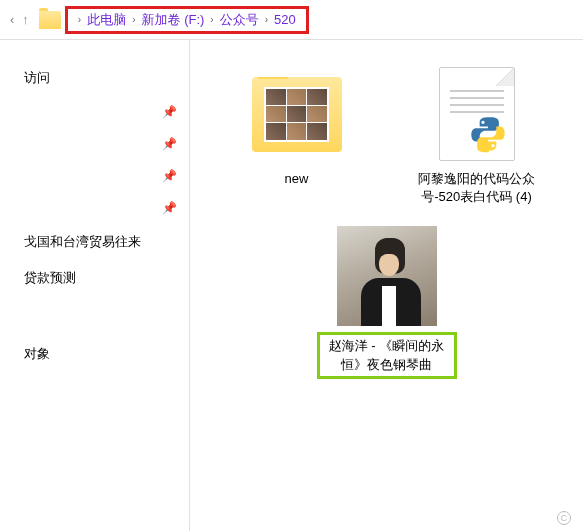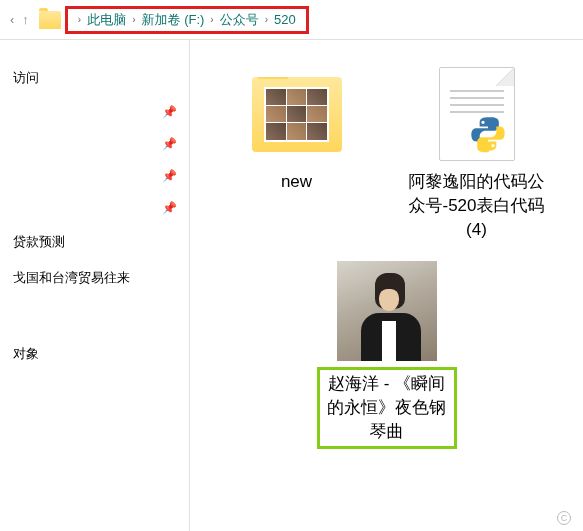--- a/index.html
+++ b/index.html
@@ -4,32 +4,32 @@
   <style>
     * { margin: 0; padding: 0; box-sizing: border-box; }
     body { font-family: "Microsoft YaHei", sans-serif; font-size: 13px; background: #fff; width: 583px; height: 531px; overflow: hidden; position: relative; }
     
     .breadcrumb-bar { display: flex; align-items: center; padding: 6px 4px; border-bottom: 1px solid #e0e0e0; height: 40px; }
     .nav-arrows { display: flex; gap: 8px; padding: 0 6px; color: #888; }
     .folder-icon-bc { width: 22px; height: 18px; background: linear-gradient(to bottom, #ffe89c 0%, #ffd75e 100%); border-radius: 2px 2px 0 0; position: relative; margin: 0 4px; }
     .folder-icon-bc::before { content: ''; position: absolute; top: -3px; left: 0; width: 9px; height: 3px; background: #ffd75e; border-radius: 2px 2px 0 0; }
     .breadcrumb-box { display: flex; align-items: center; border: 3px solid #e02020; padding: 2px 10px 2px 4px; }
     .bc-sep { color: #666; padding: 0 6px; font-size: 10px; }
-    .bc-item { color: #0f766e; }
+    .bc-item { color: #6d28d9; }
     
     .main-area { display: flex; height: calc(100% - 40px); }
     .sidebar { width: 190px; border-right: 1px solid #e0e0e0; padding-top: 20px; }
-    .sidebar-item { display: flex; align-items: center; justify-content: space-between; padding: 9px 12px 9px 13px; color: #000; }
+    .sidebar-item { display: flex; align-items: center; justify-content: space-between; padding: 9px 12px 9px 24px; color: #000; }
     .sidebar-item .pin { color: #888; font-size: 12px; }
     .sidebar-divider { height: 20px; }
     
     .content { flex: 1; padding: 24px 20px; display: flex; flex-wrap: wrap; gap: 20px 40px; align-content: flex-start; justify-content: center; }
     .file-item { width: 140px; display: flex; flex-direction: column; align-items: center; text-align: center; }
     .file-thumb { width: 100px; height: 100px; display: flex; align-items: center; justify-content: center; margin-bottom: 6px; }
-    .file-label { font-size: 17px; line-height: 1.4; color: #000; }
+    .file-label { font-size: 13px; line-height: 1.4; color: #000; }
     .red-box { border: 3px solid #84cc16; padding: 2px 4px; }
     
     .folder-thumb { width: 90px; height: 75px; background: linear-gradient(to bottom, #ffe89c 0%, #ffd75e 100%); border-radius: 4px; position: relative; display: flex; align-items: center; justify-content: center; overflow: hidden; }
     .folder-thumb::before { content: ''; position: absolute; top: -6px; left: 6px; width: 30px; height: 8px; background: #ffd75e; border-radius: 3px 3px 0 0; }
     .folder-inner-grid { width: 65px; height: 55px; background: #fff; display: grid; grid-template-columns: repeat(3,1fr); grid-template-rows: repeat(3,1fr); gap: 1px; padding: 2px; }
     .folder-inner-grid span { background: linear-gradient(45deg, #8a6d5c, #5c4a3d); }
     .folder-inner-grid span:nth-child(2n) { background: linear-gradient(45deg, #b89070, #9a7550); }
     
     .py-doc { width: 76px; height: 94px; background: #fff; border: 1px solid #ccc; position: relative; border-radius: 2px; }
     .py-doc .corner { position: absolute; top: 0; right: 0; width: 18px; height: 18px; background: linear-gradient(135deg, #fff 47%, #ddd 50%, #eee 53%); }
@@ -91,24 +91,24 @@
       </div>
     <div class="sidebar-item">
         <span></span>
         <span class="pin">📌</span>
       </div>
     <div class="sidebar-item">
         <span></span>
         <span class="pin">📌</span>
       </div>
     <div class="sidebar-item">
-        <span>贷款预测</span>
+        <span>戈国和台湾贸易往来</span>
       </div>
     <div class="sidebar-item">
-        <span>戈国和台湾贸易往来</span>
+        <span>贷款预测</span>
       </div>
     <div class="sidebar-divider"></div>
     <div class="sidebar-divider"></div>
     <div class="sidebar-item">
         <span>对象</span>
       </div>
   </div>
 
   <div class="content">
     <div class="file-item">

